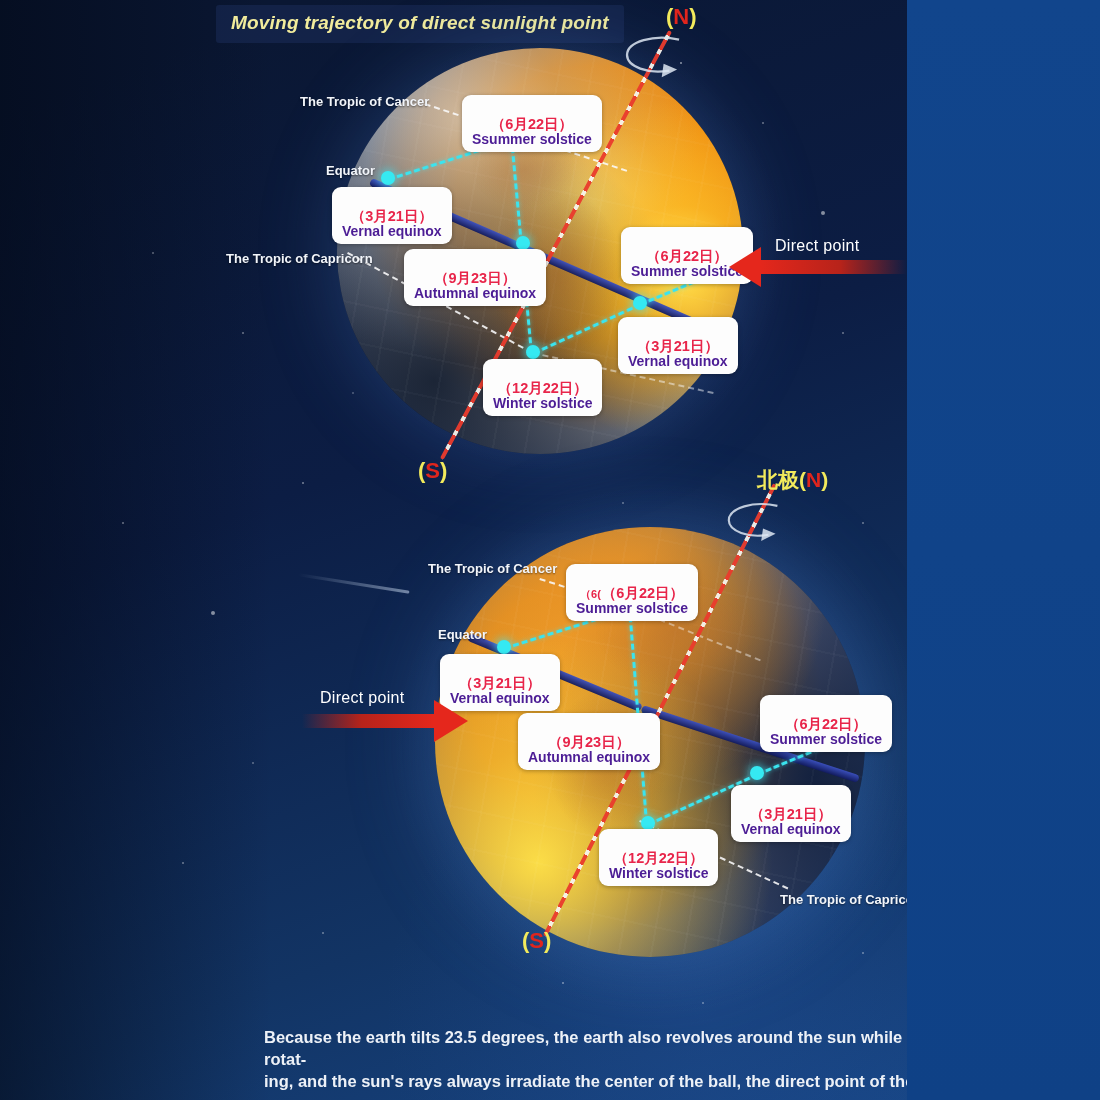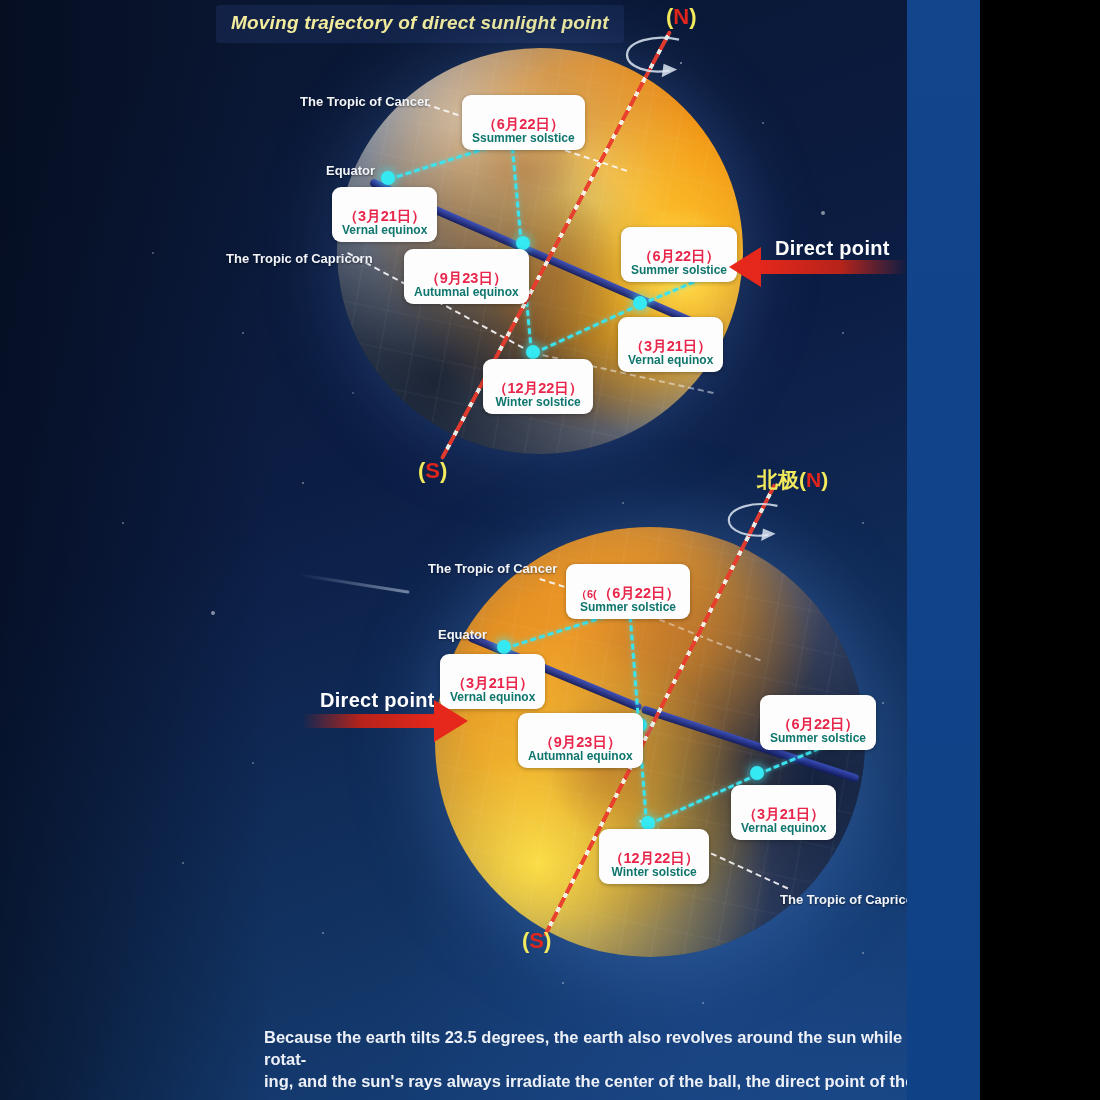--- a/index.html
+++ b/index.html
@@ -1,16 +1,16 @@
 <!DOCTYPE html>
 <html><head>
 <meta charset="utf-8">
 <style>
   html,body{margin:0;padding:0;background:#000;}
-  #page{position:relative;width:980px;height:1100px;overflow:hidden;
+  #page{position:relative;width:1100px;height:1100px;overflow:hidden;
         font-family:"Liberation Sans",sans-serif;background:#081227;}
   
   #photo{position:absolute;left:0;top:0;width:907px;height:1100px;overflow:hidden;
     background:
       radial-gradient(circle 320px at 560px 250px, rgba(95,135,205,.20), transparent 70%),
       radial-gradient(circle 380px at 660px 750px, rgba(95,145,220,.24), transparent 70%),
       radial-gradient(circle 420px at 700px 1010px, rgba(40,85,160,.28), transparent 75%),
       linear-gradient(to right, rgba(2,8,22,.6), rgba(2,8,22,0) 30%),
       linear-gradient(160deg, #0a1733 8%, #0c1d44 42%, #123464 76%, #174584 100%);}
   #band-right{position:absolute;left:907px;top:0;width:193px;height:1100px;
@@ -89,42 +89,42 @@
   .dot{position:absolute;width:14px;height:14px;border-radius:50%;background:#35e9f2;
     box-shadow:0 0 9px 2px rgba(60,230,245,.6);}
   #d1{left:381px;top:171px;}  #d2{left:506px;top:131px;}  #d3{left:516px;top:236px;}
   #d4{left:719px;top:260px;}  #d5{left:633px;top:296px;}  #d6{left:526px;top:345px;}
   #d7{left:497px;top:640px;}  #d8{left:624px;top:600px;}  #d9{left:633px;top:718px;}
   #d10{left:836px;top:730px;} #d11{left:750px;top:766px;} #d12{left:641px;top:816px;}
   
   .tag{position:absolute;background:#fdfdfd;border-radius:9px;padding:3px 10px 4px;
     text-align:center;line-height:1.12;box-shadow:0 1px 4px rgba(0,0,0,.3);white-space:nowrap;}
   .tag .d{display:block;font-size:14.5px;font-weight:bold;color:#e8254a;margin-top:18px;}
-  .tag .n{display:block;font-size:12px;font-weight:bold;color:#0f766e;}
+  .tag .n{display:block;font-size:14px;font-weight:bold;color:#4c1d95;}
   .tag .glitch{font-size:11px;font-weight:bold;color:#e8254a;margin-right:1px;}
   #t1{left:462px;top:95px;}  #t2{left:332px;top:187px;} #t3{left:404px;top:249px;}
   #t4{left:621px;top:227px;} #t5{left:618px;top:317px;} #t6{left:483px;top:359px;}
   #t7{left:566px;top:564px;} #t8{left:440px;top:654px;} #t9{left:518px;top:713px;}
   #t10{left:760px;top:695px;}#t11{left:731px;top:785px;}#t12{left:599px;top:829px;}
   
   .lat{position:absolute;font-size:13px;font-weight:bold;color:#f2f5fa;
     text-shadow:0 1px 2px rgba(0,0,0,.5);white-space:nowrap;}
   #l1{left:300px;top:94px;width:126px;text-align:right;}
   #l2{left:326px;top:163px;} #l3{left:226px;top:251px;}
   #l4{left:428px;top:561px;} #l5{left:438px;top:627px;} #l6{left:780px;top:892px;}
   
   .ns{position:absolute;font-size:22px;font-weight:bold;white-space:nowrap;}
   .ns .y{color:#f2ea5c;} .ns .r{color:#e0251d;}
   #ns-n1{left:666px;top:4px;}  #ns-s1{left:418px;top:458px;}
   #ns-n2{left:757px;top:466px;font-size:21px;} #ns-s2{left:522px;top:928px;}
   .rot{position:absolute;}
   #rot1{left:615px;top:32px;width:78px;height:52px;}
   #rot2{left:718px;top:498px;width:72px;height:50px;}
   
-  .dp-text{position:absolute;font-size:20px;font-weight:bold;color:#fff;
+  .dp-text{position:absolute;font-size:16px;font-weight:normal;color:#fff;
     letter-spacing:.3px;white-space:nowrap;}
   #dp1-text{left:775px;top:237px;} #dp2-text{left:320px;top:689px;}
   .head-left{position:absolute;left:729px;top:247px;width:0;height:0;
     border-top:20px solid transparent;border-bottom:20px solid transparent;
     border-right:32px solid #e5271c;}
   .tail-left{position:absolute;left:759px;top:260px;width:148px;height:14px;
     background:linear-gradient(to right,#e5271c 0%,#b7231a 55%,rgba(150,25,15,0) 100%);}
   .head-right{position:absolute;left:434px;top:700px;width:0;height:0;
     border-top:21px solid transparent;border-bottom:21px solid transparent;
     border-left:34px solid #e5271c;}

